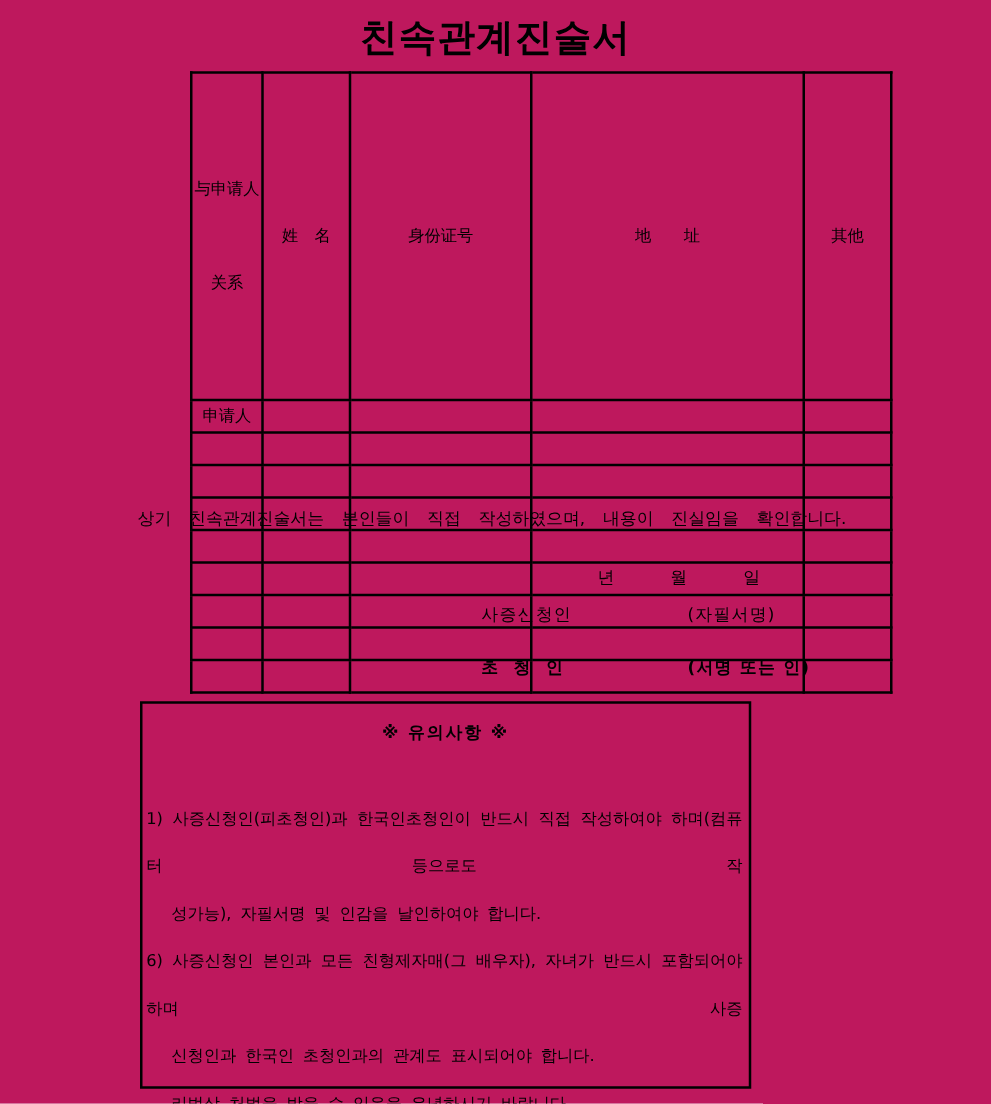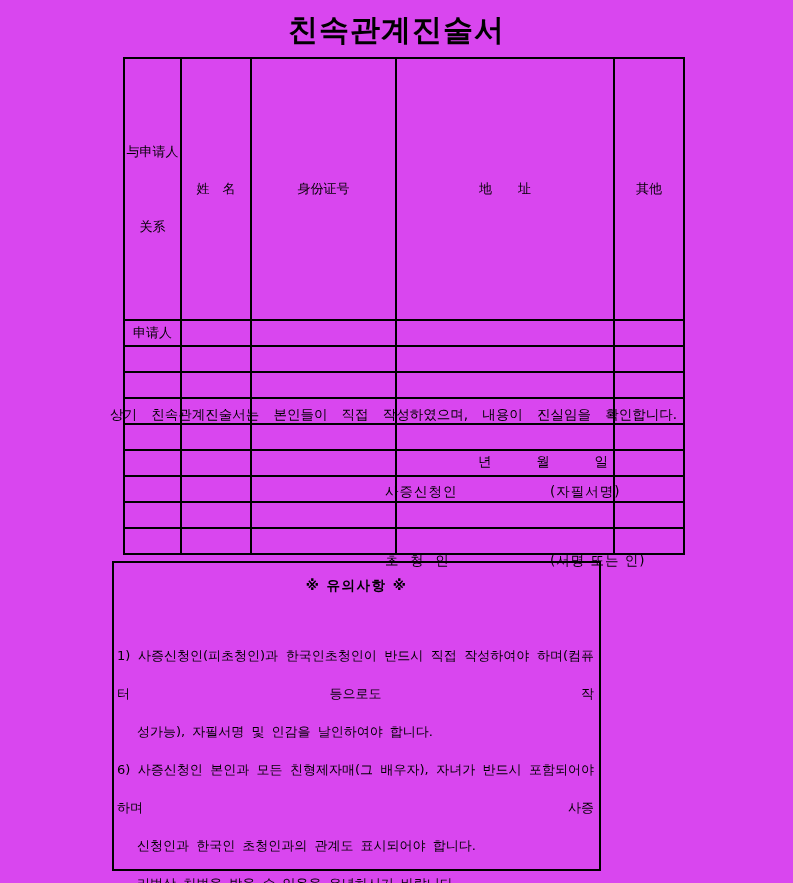--- a/index.html
+++ b/index.html
@@ -1,39 +1,39 @@
 <!DOCTYPE html>
 <html><head>
 <meta charset="utf-8">
 <style>
   html, body { margin: 0; padding: 0; background: #ffffff; }
   .page {
     position: relative;
     width: 793px;
     height: 883px;
-    background: #d946ef;
+    background: #be185d;
     color: #000000;
     font-family: "DejaVu Sans", sans-serif;
     overflow: hidden;
   }
 
   
   .doc-title {
     position: absolute;
     top: 10px;
     left: 0;
     width: 100%;
     text-align: center;
     font-size: 30px;
     font-weight: 800;
     letter-spacing: 1px;
   }
 
   
-  .kin-table-wrap { position: absolute; left: 99px; top: 57px; padding-left: 24px; }
+  .kin-table-wrap { position: absolute; left: 128px; top: 57px; padding-left: 24px; }
   table.kin {
     border-collapse: collapse;
     table-layout: fixed;
     width: 560px;
   }
   table.kin th, table.kin td {
     border: 2px solid #000000;
     padding: 0;
     font-size: 13px;
     font-weight: normal;
@@ -63,21 +63,21 @@
     left: 478px;
     top: 453px;
     width: 130px;
     display: flex;
     justify-content: space-between;
     font-size: 13.5px;
   }
   .sig-label { position: absolute; left: 385px; font-size: 13.5px; white-space: pre; letter-spacing: 1px; }
   .sig-sign  { position: absolute; left: 550px; font-size: 13.5px; white-space: pre; letter-spacing: 1px; }
   .sig-row1 { top: 483px; }
-  .sig-row2 { top: 552px; }
+  .sig-row2 { top: 525px; font-weight: bold; }
 
   
   .notice-box {
     position: absolute;
     left: 112px;
     top: 561px;
     width: 489px;
     height: 310px;
     border: 2px solid #000000;
     box-sizing: border-box;

